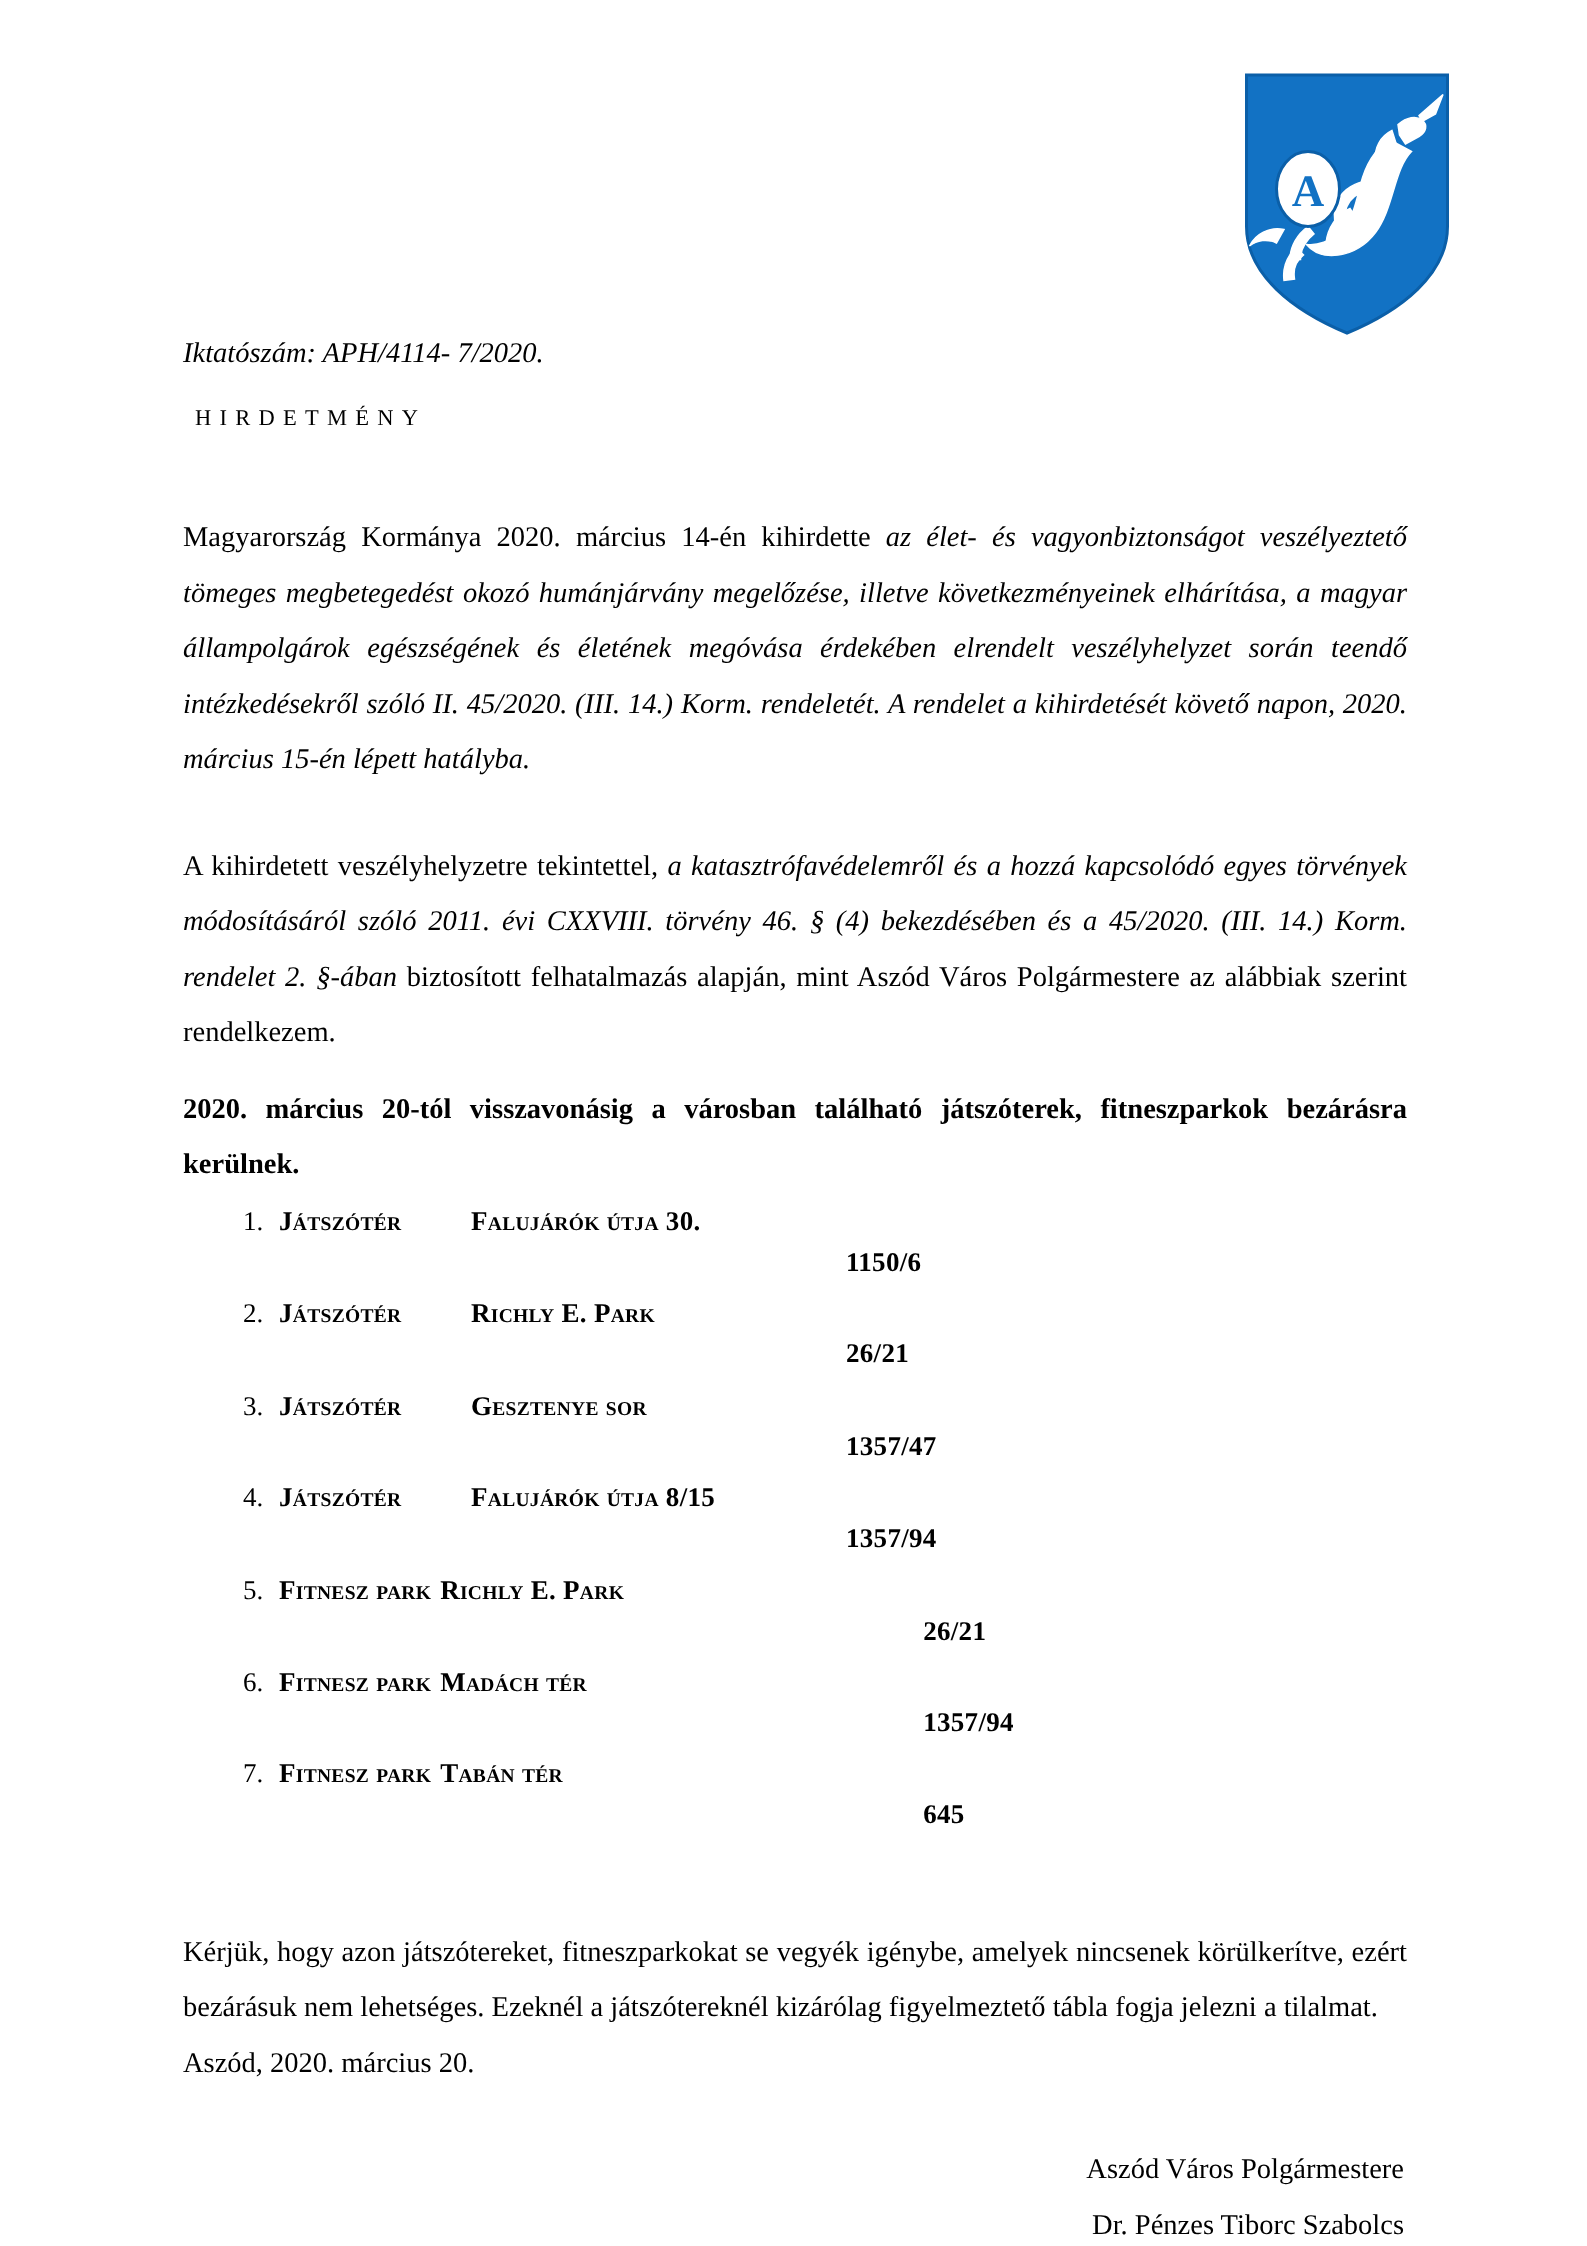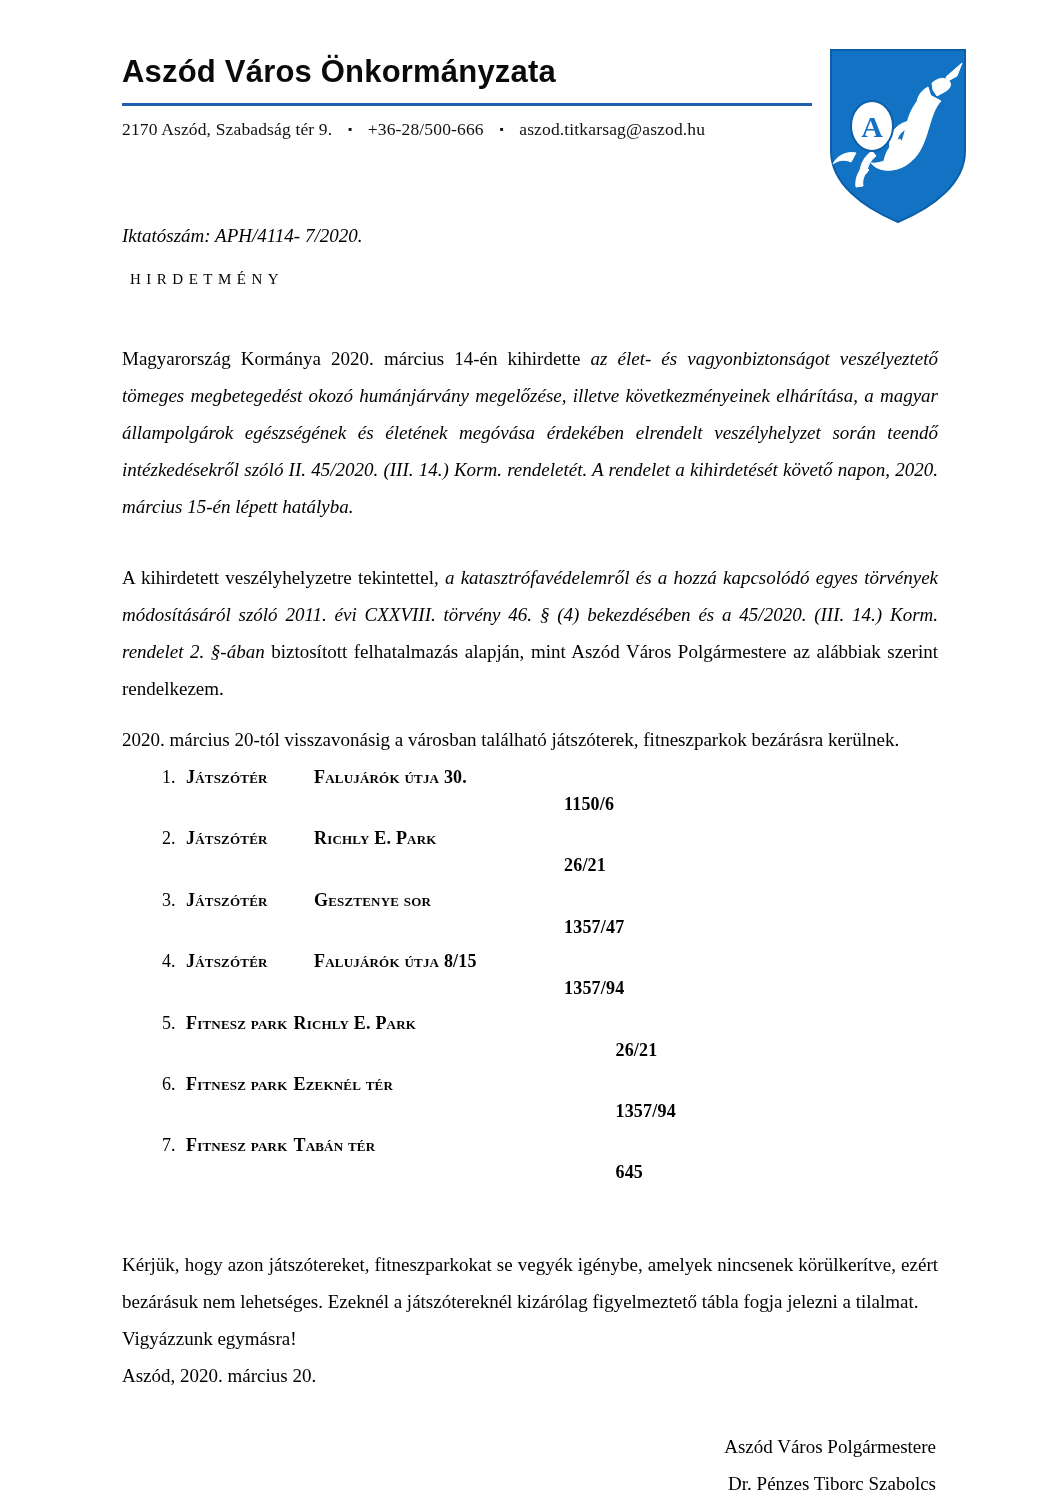--- a/index.html
+++ b/index.html
@@ -85,21 +85,21 @@
   p.para {
     font-size: 19px;
     line-height: 1.95;
     text-align: justify;
     margin: 0;
   }
   .gap-lg { height: 52px; }
   .gap-md { height: 34px; }
   .gap-sm { height: 14px; }
   .it { font-style: italic; }
-  .bold { font-weight: normal; }
+  .bold { font-weight: bold; }
 
   
   ol.facility-list {
     margin: 6px 0 0 0;
     padding-left: 58px;
     font-size: 18px;
   }
   ol.facility-list li {
     margin: 0 0 6.5px 0;
     line-height: 1.55;
@@ -137,31 +137,20 @@
     font-size: 19px;
     line-height: 1.95;
     padding-right: 2px;
   }
 </style>
 </head>
 <body>
 
 <div class="page">
 
-  <div class="header">
-    <div class="org-title">Aszód Város Önkormányzata</div>
-    <div class="header-rule"></div>
-    <div class="contact-line">
-      <span>2170 Aszód, Szabadság tér 9.</span>
-      <span class="sep">▪</span>
-      <span>+36-28/500-666</span>
-      <span class="sep">▪</span>
-      <span>aszod.titkarsag@aszod.hu</span>
-    </div>
-  </div>
 
   <div class="crest">
     <svg width="140" height="178" viewBox="0 0 140 178">
       <path d="M3 3 H137 V104 C137 136 106 160 70 175 C34 160 3 136 3 104 Z" fill="#1272C4" stroke="#0b5fa8" stroke-width="2"></path>
 
       <g fill="#ffffff" stroke="#ffffff" stroke-width="1">
 
         <path d="M104 36 c6 -5 12 -6 16 -3 c4 3 3 8 -2 11 l-9 5 l-4 -6 z"></path>
 
         <path d="M118 30 l16 -14 l-5 13 l-9 5 z"></path>
@@ -237,37 +226,36 @@
       <li>
         <div class="row">
           <span class="c-type">Fitnesz park</span>
           <span class="c-name w-merged" style="width:322px; padding-left:6px;">Richly E. Park</span>
           <span class="c-lot">26/21</span>
         </div>
       </li>
       <li>
         <div class="row">
           <span class="c-type">Fitnesz park</span>
-          <span class="c-name w-merged" style="width:322px; padding-left:6px;">Ezeknél tér</span>
+          <span class="c-name w-merged" style="width:322px; padding-left:6px;">Madách tér</span>
           <span class="c-lot">1357/94</span>
         </div>
       </li>
       <li>
         <div class="row">
           <span class="c-type">Fitnesz park</span>
           <span class="c-name w-merged" style="width:322px; padding-left:6px;">Tabán tér</span>
           <span class="c-lot">645</span>
         </div>
       </li>
     </ol>
 
     <div class="gap-lg"></div>
 
     <p class="para">Kérjük, hogy azon játszótereket, fitneszparkokat se vegyék igénybe, amelyek nincsenek körülkerítve, ezért bezárásuk nem lehetséges. Ezeknél a játszótereknél kizárólag figyelmeztető tábla fogja jelezni a tilalmat.</p>
-    <p class="para">Vigyázzunk egymásra!</p>
     <p class="para">Aszód, 2020. március 20.</p>
 
     <div class="signature">
       <div>Aszód Város Polgármestere</div>
       <div>Dr. Pénzes Tiborc Szabolcs</div>
     </div>
 
   </div>
 </div>
 

